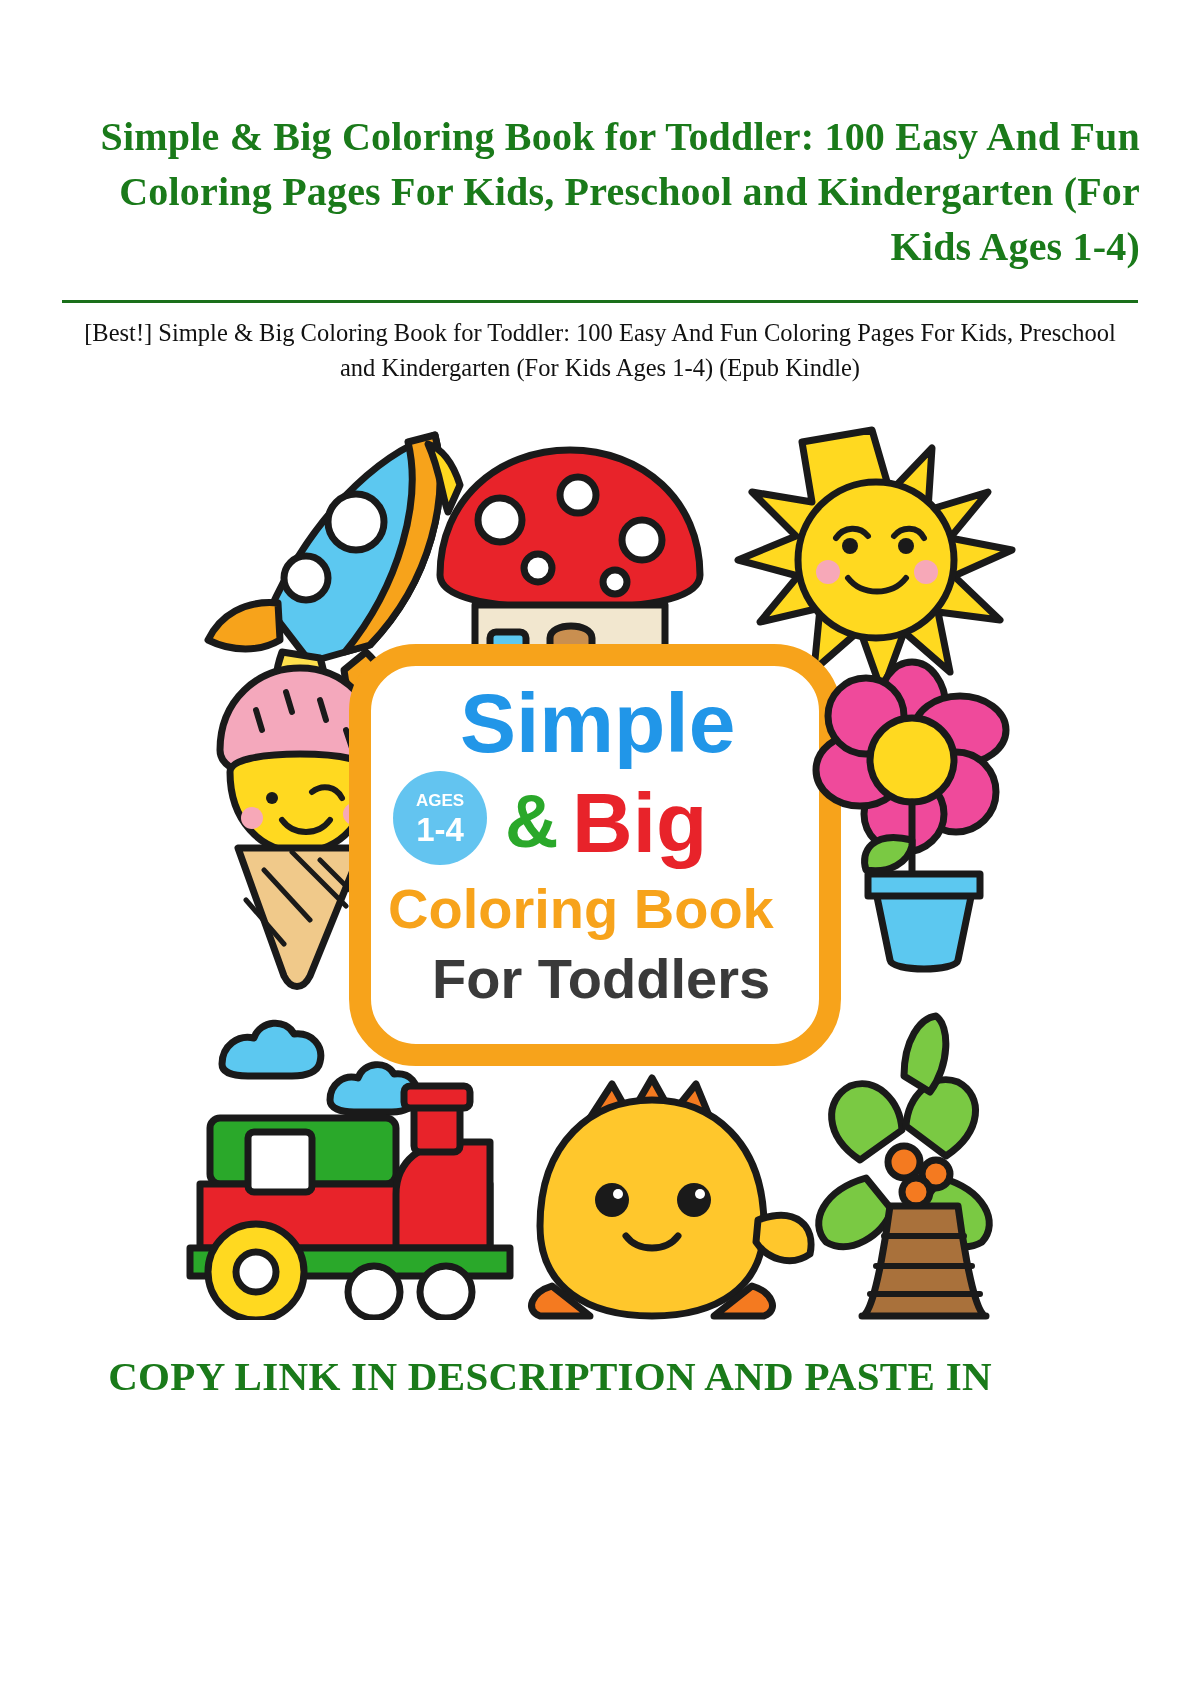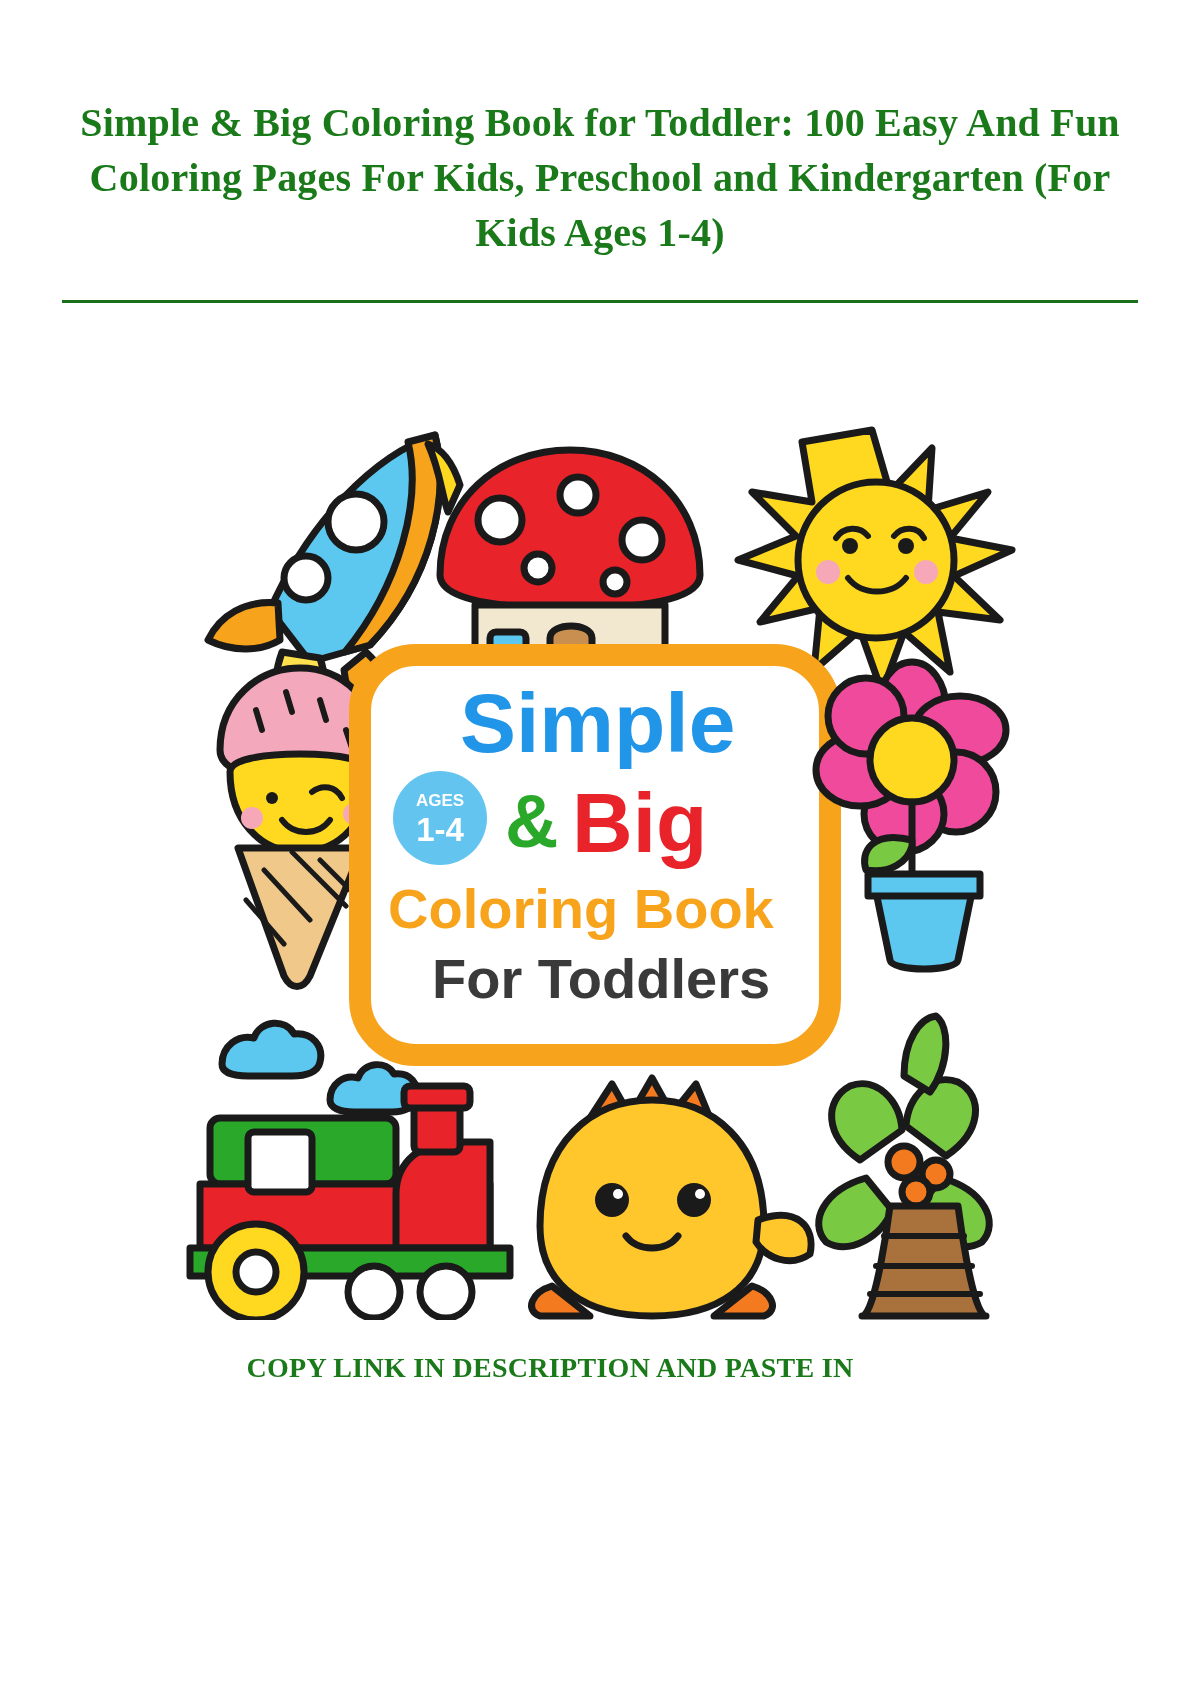--- a/index.html
+++ b/index.html
@@ -14,24 +14,24 @@
     font-family: "Liberation Serif", serif;
     overflow: hidden;
   }
   .page {
     position: absolute;
     inset: 0;
     background: #ffffff;
   }
   .title-block {
     position: absolute;
-    top: 95px;
+    top: 109px;
     left: 60px;
     width: 1080px;
-    text-align: center;
+    text-align: right;
   }
   .title-block h1 {
     margin: 0;
     font-family: "Liberation Serif", serif;
     font-weight: bold;
     font-size: 40px;
     line-height: 1.38;
     color: #1a7a1a;
     letter-spacing: 0.2px;
   }
@@ -63,37 +63,38 @@
     text-decoration: underline;
   }
   .footer {
     position: absolute;
     top: 1352px;
     left: 0;
     width: 1100px;
     text-align: center;
     font-family: "Liberation Serif", serif;
     font-weight: bold;
-    font-size: 28px;
+    font-size: 41px;
     color: #1a7a1a;
     letter-spacing: 0.3px;
   }
   svg { display: block; }
 </style>
 </head>
 <body>
 
 <div class="page">
 
   <div class="title-block">
     <h1>Simple &amp; Big Coloring Book for Toddler: 100 Easy And Fun Coloring Pages For Kids, Preschool and Kindergarten (For Kids Ages 1-4)</h1>
   </div>
 
   <div class="rule"></div>
 
+  <div class="subtitle">[Best!] Simple &amp; Big Coloring Book for Toddler: 100 Easy And Fun Coloring Pages For Kids, Preschool and Kindergarten (For Kids Ages 1-4) (Epub Kindle)</div>
 
   <div class="cover-art">
     <svg viewBox="0 0 880 920" width="880" height="920" xmlns="http://www.w3.org/2000/svg">
       <g stroke="#1a1a1a" stroke-width="7" stroke-linejoin="round" stroke-linecap="round">
 
         <g>
           <path d="M110 210 C150 120 215 55 275 35 C290 95 272 180 210 245 L150 262 Z" fill="#5cc8f0"></path>
           <path d="M275 35 C290 95 272 180 210 245 L185 252 C240 185 262 100 248 42 Z" fill="#f7a31b"></path>
           <path d="M118 203 C85 200 60 215 48 240 C72 252 100 252 120 240 Z" fill="#f7a31b"></path>
           <path d="M206 252 C232 276 236 305 228 330 C204 318 186 296 184 270 Z" fill="#f7a31b"></path>

